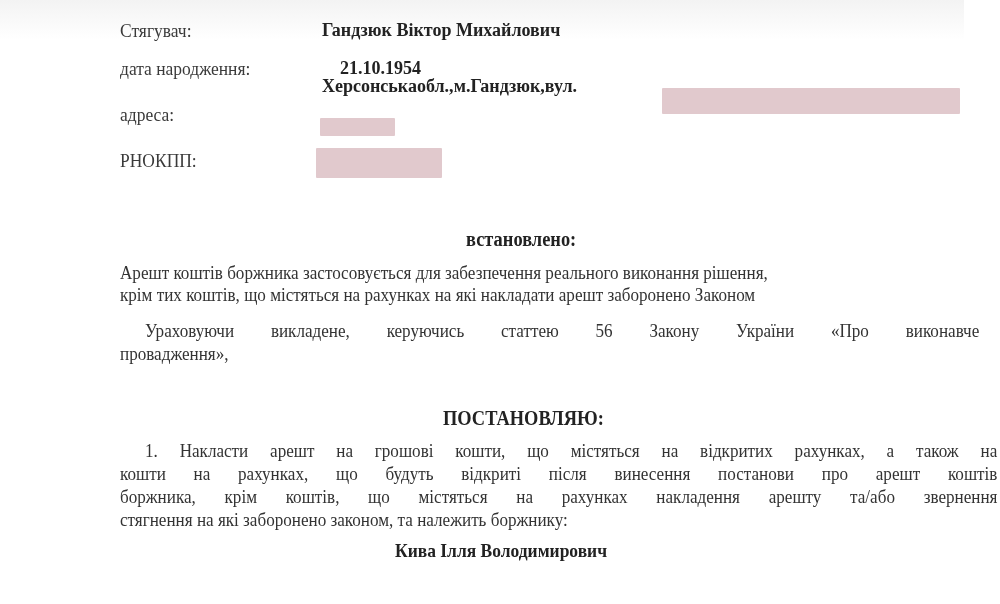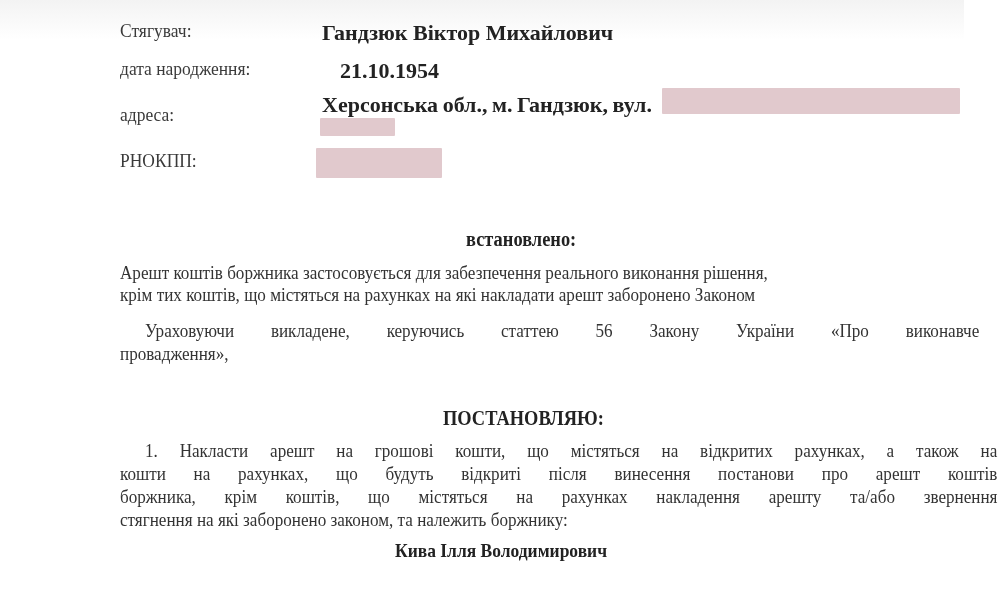--- a/index.html
+++ b/index.html
@@ -22,21 +22,21 @@
     background: linear-gradient(180deg, #f3f3f3 0px, #ffffff 40px, #ffffff 100%);
   }
   .abs { position: absolute; white-space: nowrap; }
   .label {
     font-size: 19px;
     color: #3a3a3a;
     transform: scaleX(0.92);
     transform-origin: left center;
   }
   .value {
-    font-size: 22px;
+    font-size: 18px;
     font-weight: bold;
     color: #222;
   }
   .redact {
     position: absolute;
     background: #e1c9cd;
     border-radius: 1px;
   }
   .heading {
     font-size: 20px;
@@ -65,21 +65,21 @@
 
 <div class="page">
 
   <div class="abs label" style="left:120px; top:20px;">Стягувач:</div>
   <div class="abs value" style="left:322px; top:20px;">Гандзюк Віктор Михайлович</div>
 
   <div class="abs label" style="left:120px; top:58px;">дата народження:</div>
   <div class="abs value" style="left:340px; top:58px;">21.10.1954</div>
 
   <div class="abs label" style="left:120px; top:104px;">адреса:</div>
-  <div class="abs value" style="left:322px; top:92px; width:330px; display:flex; justify-content:space-between;">
+  <div class="abs value" style="left:322px; top:76px; width:330px; display:flex; justify-content:flex-start;">
     <span>Херсонська</span>
     <span>обл.,</span>
     <span>м.</span>
     <span>Гандзюк,</span>
     <span>вул.</span>
   </div>
   <div class="redact" style="left:662px; top:88px; width:298px; height:26px;"></div>
   <div class="redact" style="left:320px; top:118px; width:75px; height:18px;"></div>
 
   <div class="abs label" style="left:120px; top:150px;">РНОКПП:</div>

